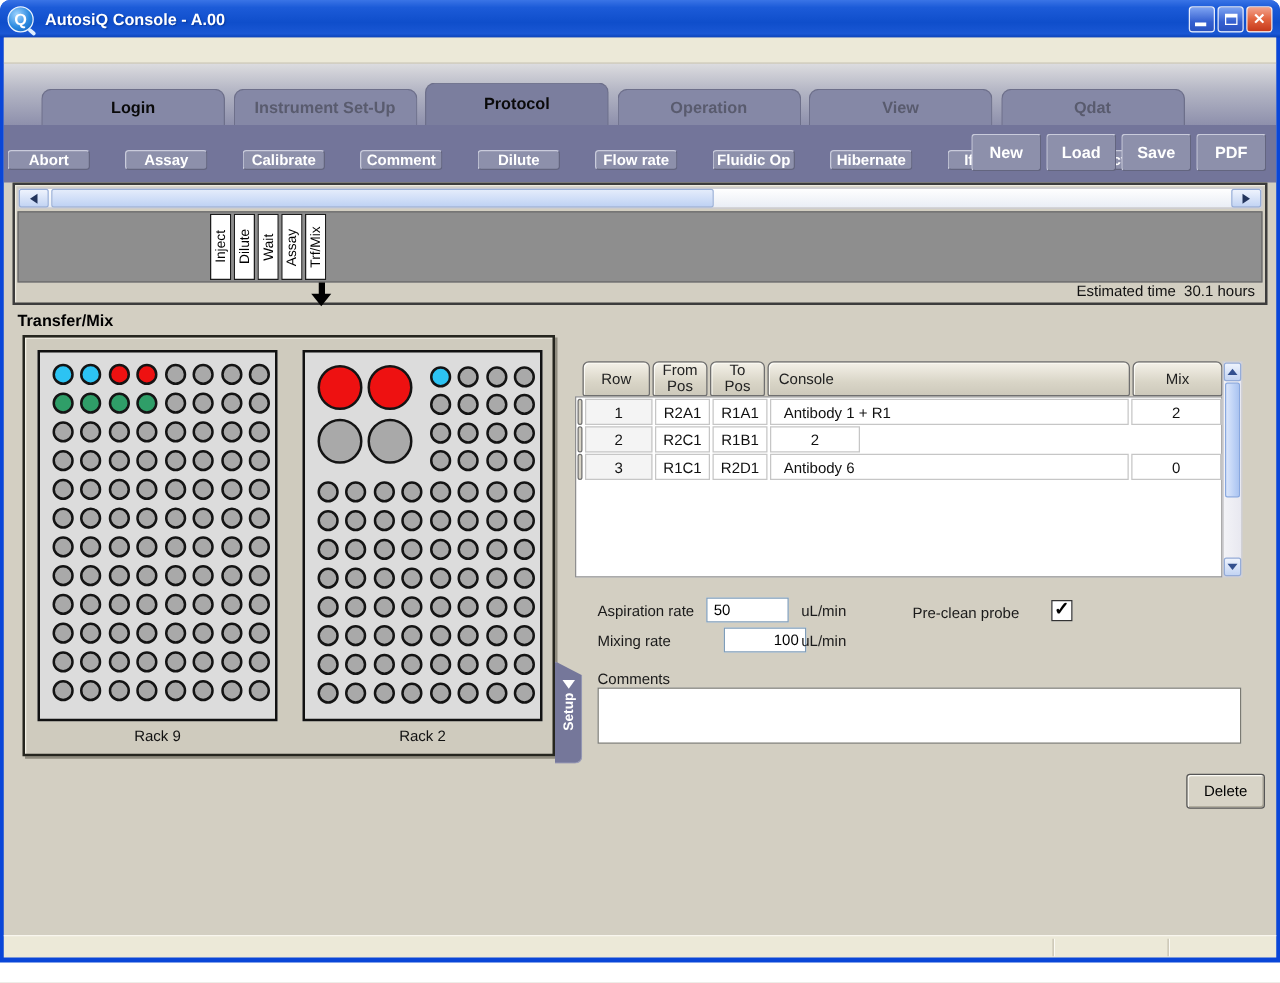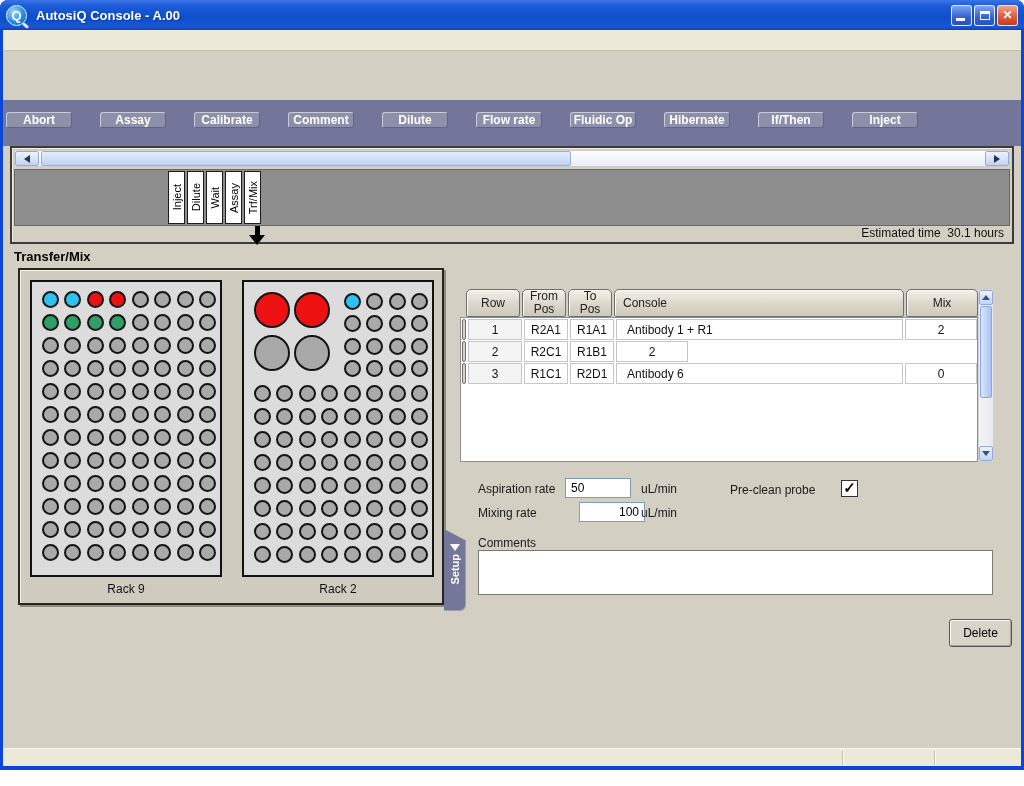--- a/index.html
+++ b/index.html
@@ -45,21 +45,21 @@
   .tab { position:absolute; bottom:0; height:29px; width:147px; text-align:center;
          line-height:28px; font-size:13px; font-weight:bold; color:#595b6e;
          background:#8588a6; border:1px solid #6d6f8a; border-bottom:none;
          border-radius:8px 8px 0 0; }
   .tab.em { color:#0a0a0a; }
   .tab.selected { height:34px; line-height:32px; background:#7b7e9e; z-index:2; }
 
   
   .toolbar { position:absolute; left:0; right:0; top:70px; height:46px; background:#73759a; }
   .tb-row { position:absolute; left:3px; display:flex; gap:2px; }
-  .tb-row.r1 { top:12px;gap:28px; } .tb-row.r2 { top:22px; }
+  .tb-row.r1 { top:20px;gap:28px; } .tb-row.r2 { top:22px; }
   .tb-btn { width:66px; height:16px; background:#8d90ab; color:#fff; font-weight:bold;
             font-size:12px; line-height:14px; text-align:center; border-radius:3px;
             border:1px solid; border-color:#c9cbdb #63657f #63657f #c9cbdb; }
   .file-btns { position:absolute; right:8px; top:7px; display:flex; gap:4px; }
   .file-btn { width:56px; height:30px; background:#8d90ab; color:#fff; font-weight:bold;
             font-size:13px; line-height:28px; text-align:center; border-radius:3px;
             border:1px solid; border-color:#c9cbdb #63657f #63657f #c9cbdb; }
 
   
   .timeline { position:absolute; left:7px; top:116px; width:1004px; height:98px;
@@ -187,34 +187,48 @@
         </div>
         <div class="win-btn close">
           <span class="glyph-close">✕</span>
         </div>
       </div>
     </div>
 
     <div class="window-body">
       <div class="menustrip"></div>
 
+      <div class="tabstrip">
+          <div class="tab em" style="left: 30px;">Login</div>
+          <div class="tab" style="left: 183.5px;">Instrument Set-Up</div>
+          <div class="tab em selected" style="left: 337px;">Protocol</div>
+          <div class="tab" style="left: 490.5px;">Operation</div>
+          <div class="tab" style="left: 644px;">View</div>
+          <div class="tab" style="left: 797.5px;">Qdat</div>
+        </div>
 
       <div class="toolbar">
         <div class="tb-row r1">
             <div class="tb-btn">Abort</div>
             <div class="tb-btn">Assay</div>
             <div class="tb-btn">Calibrate</div>
             <div class="tb-btn">Comment</div>
             <div class="tb-btn">Dilute</div>
             <div class="tb-btn">Flow rate</div>
             <div class="tb-btn">Fluidic Op</div>
             <div class="tb-btn">Hibernate</div>
             <div class="tb-btn">If/Then</div>
             <div class="tb-btn">Inject</div>
           </div>
+        <div class="file-btns">
+            <div class="file-btn">New</div>
+            <div class="file-btn">Load</div>
+            <div class="file-btn">Save</div>
+            <div class="file-btn">PDF</div>
+          </div>
       </div>
 
       <div class="timeline">
         <div class="hscroll">
           <div class="h-arrow left">
             <span class="tri-l"></span>
           </div>
           <div class="h-thumb"></div>
           <div class="h-arrow right">
             <span class="tri-r"></span>

